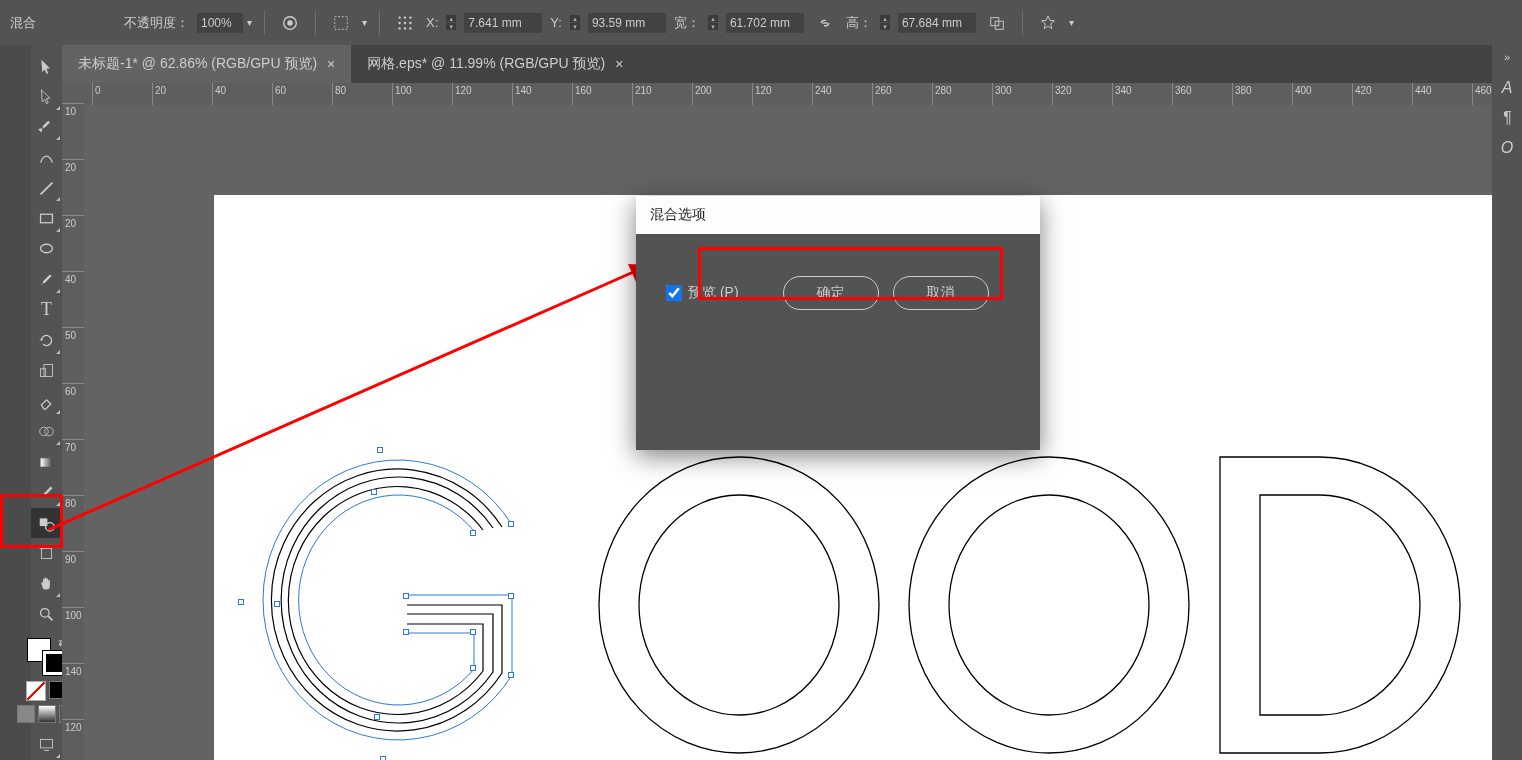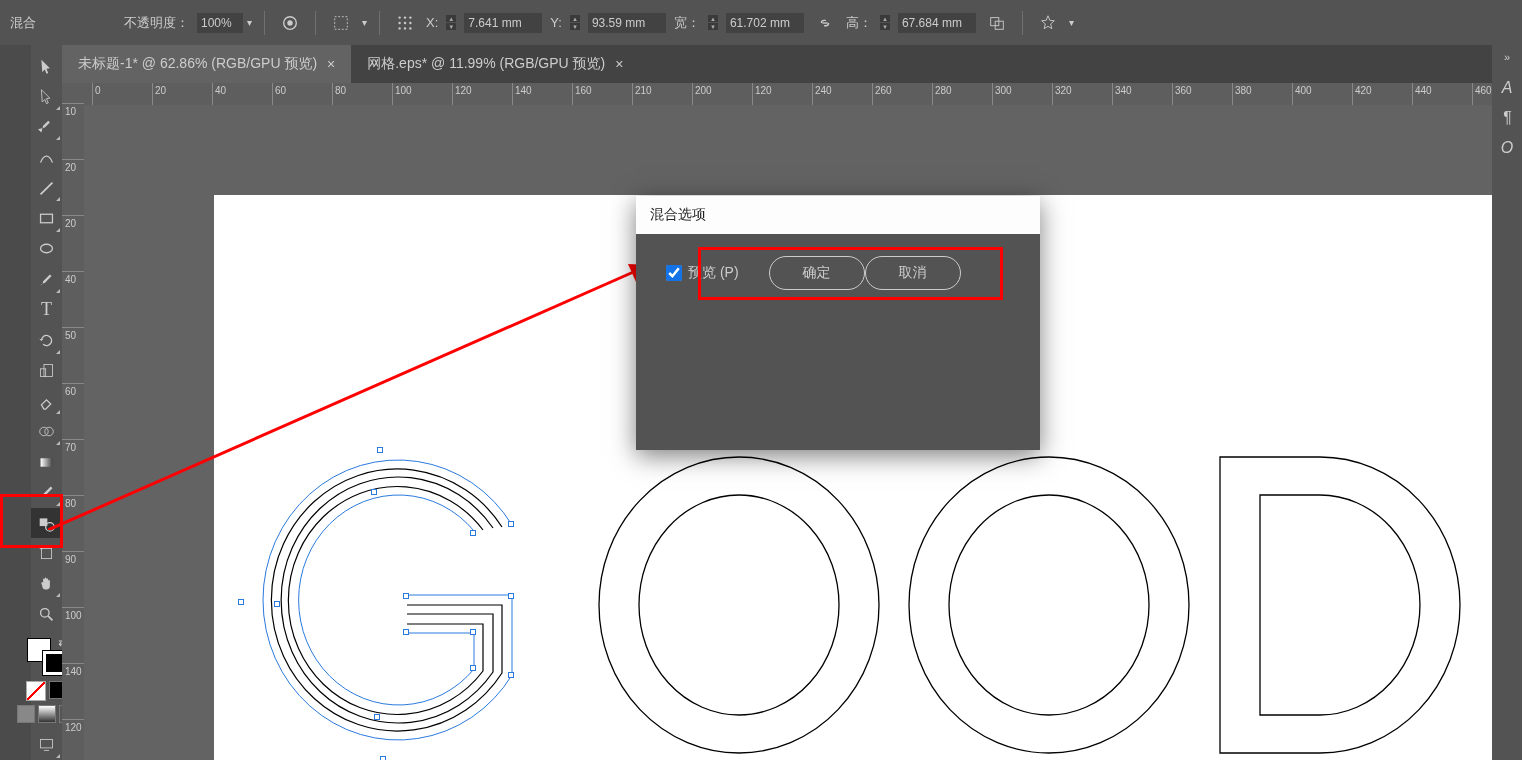--- a/index.html
+++ b/index.html
@@ -54,21 +54,21 @@
 
 .dialog { position: absolute; left: 636px; top: 196px; width: 404px; height: 254px; background: #535353; box-shadow: 0 6px 24px rgba(0,0,0,0.5); z-index: 200; }
 .dialog-title { height: 38px; background: #fdfdfd; color: #222; display: flex; align-items: center; padding: 0 14px; font-size: 14px; }
 .dialog-body { padding: 22px 30px; color: #ccc; }
 .dlg-row { display: flex; align-items: center; gap: 10px; margin-bottom: 22px; }
 .dlg-label { font-size: 14px; }
 .dlg-select { background: #333; border: 1px solid #262626; color: #ccc; height: 26px; width: 124px; display: flex; align-items: center; justify-content: space-between; padding: 0 8px; font-size: 13px; }
 .dlg-input { background: #333; border: 1px solid #262626; color: #ccc; height: 26px; width: 96px; padding: 0 8px; font-size: 14px; }
 .dlg-orient-btn { width: 48px; height: 30px; border: 1px solid #262626; background: #333; display: flex; align-items: center; justify-content: center; }
 .dlg-orient-btn.sel { background: #444; }
-.dlg-buttons { display: flex; margin-top: 0; }
+.dlg-buttons { display: flex; gap: 14px; margin-top: 20px; }
 .dlg-check { display: flex; align-items: center; gap: 6px; font-size: 14px; margin-right: 30px; }
 .dlg-check input { width: 16px; height: 16px; accent-color: #1473e6; }
 .dlg-btn { width: 96px; height: 34px; border: 1px solid #ccc; border-radius: 17px; background: transparent; color: #ccc; font-size: 14px; }
 .red-box-1 { position: absolute; border: 3px solid #f00; left: 698px; top: 247px; width: 305px; height: 53px; z-index: 300; }
 .red-arrow-line { position: absolute; z-index: 150; left: 48px; top: 260px; width: 602px; height: 270px; pointer-events:none; }
 
 
 .letter-G { position: absolute; left: 28px; top: 250px; width: 290px; height: 310px; }
 .letter-O1 { position: absolute; left: 380px; top: 260px; }
 .letter-O2 { position: absolute; left: 690px; top: 260px; }

